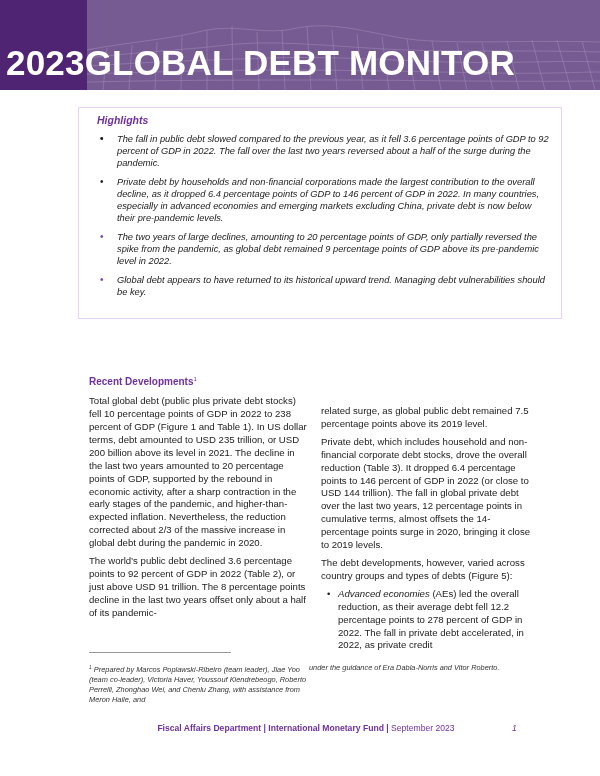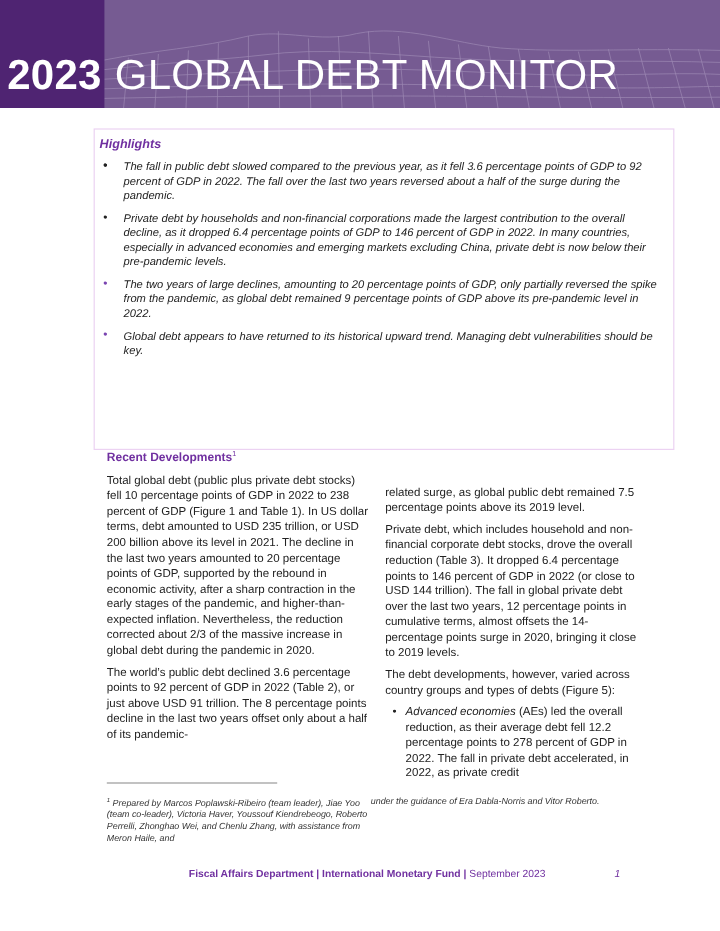--- a/index.html
+++ b/index.html
@@ -4,23 +4,23 @@
 <style>
   * { box-sizing: border-box; margin: 0; padding: 0; }
   html, body { width: 600px; height: 776px; background: #ffffff; overflow: hidden; }
   body { font-family: "Liberation Sans", sans-serif; color: #222; position: relative; }
 
   .banner { position: absolute; left: 0; top: 0; width: 600px; height: 90px; background: #765b92; overflow: hidden; }
   .banner .year-block { position: absolute; left: 0; top: 0; width: 87px; height: 90px; background: #4f2472; }
   .banner svg.mesh { position: absolute; left: 87px; top: 0; width: 513px; height: 90px; }
   .banner .title { position: absolute; left: 6px; top: 43px; white-space: nowrap; font-size: 35px; line-height: 40px; color: #ffffff; letter-spacing: 0.2px; }
   .banner .title .year { font-weight: bold; }
-  .banner .title .rest { font-weight: normal; margin-left: 11px; }
+  .banner .title .rest { font-weight: bold; margin-left: 0; }
 
-  .highlights { position: absolute; left: 78px; top: 107px; width: 484px; height: 268px; border: 1px solid #ecd2f2; padding: 6px 10px 0 4px; }
+  .highlights { position: absolute; left: 78px; top: 107px; width: 484px; height: 212px; border: 1px solid #ecd2f2; padding: 6px 10px 0 18px; }
   .highlights h2 { font-size: 10.5px; font-weight: bold; font-style: italic; color: #7030a0; margin-bottom: 6px; }
   .highlights ul { list-style: none; }
   .highlights li { position: relative; padding-left: 20px; font-size: 9.3px; line-height: 12.2px; font-style: italic; color: #222; margin-bottom: 6.5px; }
   .highlights li .dot { position: absolute; left: 3px; top: 0; font-style: normal; font-size: 10px; }
   .highlights li .dot.black { color: #222; }
   .highlights li .dot.purple { color: #7a44b0; }
 
   .col { position: absolute; font-size: 9.6px; line-height: 12.9px; color: #222; }
   .col-left { left: 89px; top: 373px; width: 218px; }
   .col-right { left: 321px; top: 373px; width: 212px; margin-top: 32px; }

